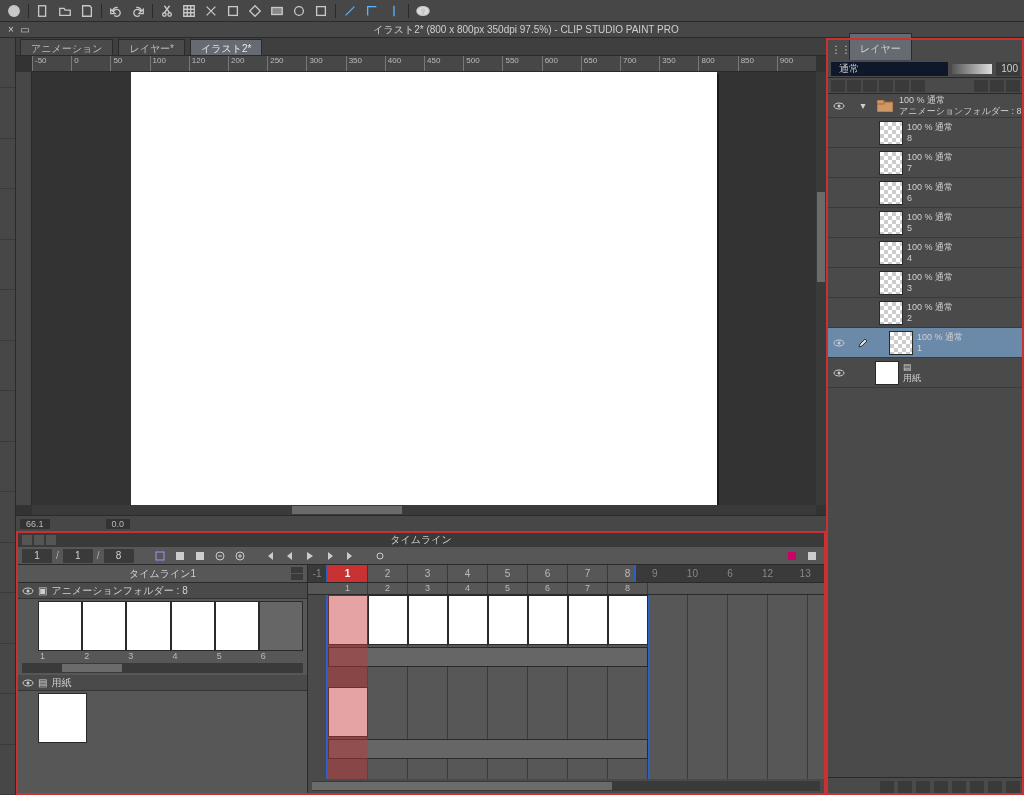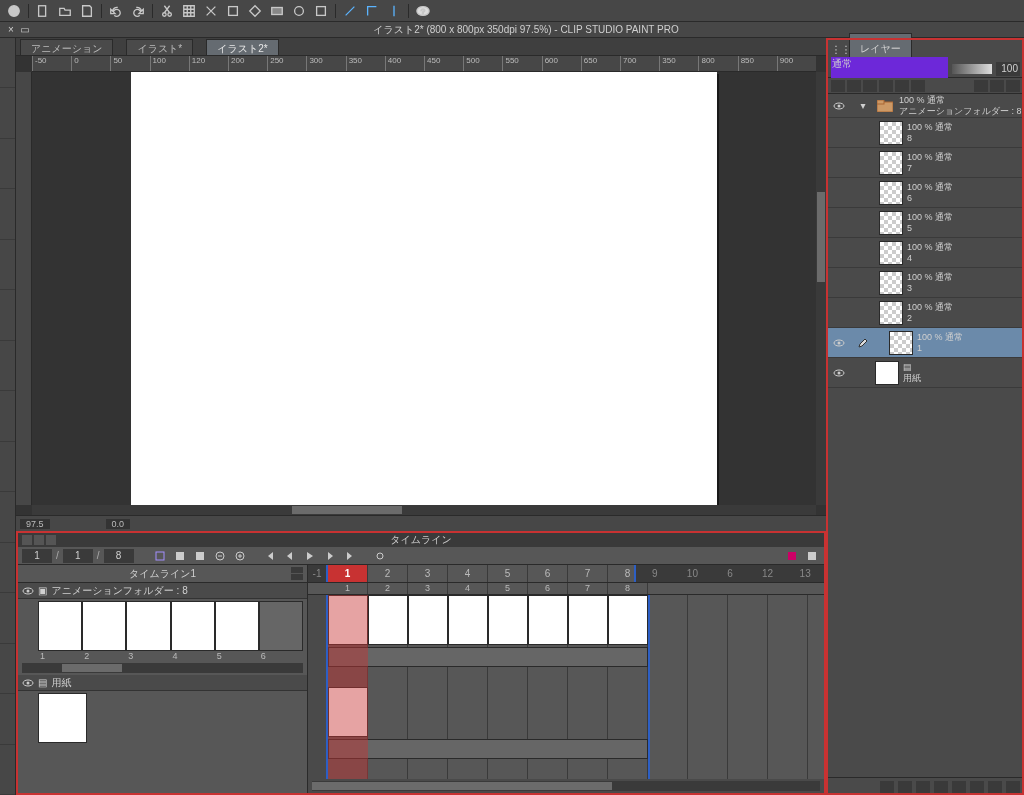--- a/index.html
+++ b/index.html
@@ -20,21 +20,21 @@
 
   
   .mainrow { display: flex; flex: 1; min-height: 0; }
 
   .lefttool { width: 16px; background: #474747; border-right: 1px solid #2a2a2a; display:flex; flex-direction:column;}
   .lefttool .slot{flex:1; border-bottom:1px solid #3a3a3a;}
 
   .center { flex: 1; display: flex; flex-direction: column; min-width: 0; }
 
   
-  .doctabs { height: 18px; background: #3f3f3f; display: flex; align-items: flex-end; padding-left: 4px; gap: 12px; border-bottom: 1px solid #2a2a2a; }
+  .doctabs { height: 18px; background: #3f3f3f; display: flex; align-items: flex-end; padding-left: 4px; gap: 4px; border-bottom: 1px solid #2a2a2a; }
   .doctab { height: 16px; padding: 2px 10px; font-size: 10px; background: #4a4a4a; border: 1px solid #2a2a2a; border-bottom: none; margin-right: 1px; color: #bbb; cursor: pointer; }
   .doctab.active { background: #656b71; color: #e8e8e8; }
 
   
   .canvaswrap { flex: 1; background: #333333; position: relative; overflow: hidden; }
   .ruler-h { position: absolute; top: 0; left: 16px; right: 10px; height: 16px; background: #474747; border-bottom: 1px solid #2a2a2a; font-size: 8px; color: #bbb; display:flex; }
   .ruler-h .tick { position:relative; width: 40px; border-left: 1px solid #777; padding-left:2px; }
   .ruler-v { position: absolute; top: 16px; left: 0; bottom: 10px; width: 16px; background: #474747; border-right: 1px solid #2a2a2a; }
   .canvas-view { position: absolute; top: 16px; left: 16px; right: 10px; bottom: 10px; overflow: hidden; display: flex; align-items: flex-start; justify-content: center; }
   .page { width: 586px; height: 494px; background: #fff; margin-top: 0; box-shadow: 2px 2px 0 rgba(0,0,0,.5); }
@@ -95,21 +95,21 @@
   .tl-grid .strip{position:absolute;left:20px;height:20px;background:#666;border:1px solid #2a2a2a;}
   .tl-grid .paper-cell{position:absolute;width:40px;height:50px;background:#fff;border:1px solid #2a2a2a;}
   .tl-right .hscroll{height:10px;background:#3a3a3a;position:relative;margin:2px 4px;}
   .tl-right .hscroll .hthumb{position:absolute;left:0;width:300px;top:1px;bottom:1px;background:#6b6b6b;}
 
   
   .rightcol { width: 198px; background: #474747; border-left:1px solid #2a2a2a; display:flex; flex-direction:column; outline:2px solid #c83232; outline-offset:-2px;}
   .rc-top{height:22px;background:#4a4a4a;display:flex;align-items:center;padding:0 4px;gap:4px;}
   .rc-tab{height:32px;background:#656b71;padding:2px 10px;font-size:10px;display:flex;align-items:center;border:1px solid #2a2a2a;}
   .rc-opts{height:18px;background:#4a4a4a;display:flex;align-items:center;padding:0 4px;gap:4px;border-bottom:1px solid #2a2a2a;}
-  .rc-opts .blend{flex:1;height:23px;background:#6d28d9;font-size:10px;padding:0 1px;line-height:14px;}
+  .rc-opts .blend{flex:1;height:14px;background:#0f172a;font-size:10px;padding:0 8px;line-height:14px;}
   .rc-opts .opac{width:24px;height:14px;background:#3a3a3a;text-align:right;font-size:10px;line-height:14px;padding-right:2px;}
   .rc-toolrow{height:16px;background:#4a4a4a;display:flex;align-items:center;padding:0 4px;gap:2px;border-bottom:1px solid #2a2a2a;}
   .rc-toolrow .mini{width:14px;height:12px;background:#3a3a3a;}
   .rc-toolrow .sp{flex:1;}
   .layers{flex:1;overflow:auto;background:#4a4a4a;}
   .lyr{display:flex;align-items:center;min-height:30px;border-bottom:1px solid #3a3a3a;}
   .lyr .mark{width:24px;display:flex;align-items:center;justify-content:center;}
   .lyr .eye svg{width:12px;height:12px;fill:#ccc;}
   .lyr .thumb{width:24px;height:24px;background:repeating-conic-gradient(#ccc 0 25%,#fff 0 50%) 0 0/8px 8px;border:1px solid #2a2a2a;flex-shrink:0;}
   .lyr .thumb.white{background:#fff;}
@@ -252,21 +252,21 @@
       <div class="slot"></div>
       <div class="slot"></div>
       <div class="slot"></div>
       <div class="slot"></div>
   </div>
 
   <div class="center">
 
     <div class="doctabs">
       <div class="doctab">アニメーション</div>
-      <div class="doctab">イラスト*</div>
+      <div class="doctab">レイヤー*</div>
       <div class="doctab active">イラスト2*</div>
     </div>
 
     <div class="canvaswrap">
       <div class="ruler-h">
         <div class="tick">-50</div>
           <div class="tick">0</div>
           <div class="tick">50</div>
           <div class="tick">100</div>
           <div class="tick">120</div>
@@ -292,21 +292,21 @@
       </div>
       <div class="cscroll-v">
           <div class="thumb"></div>
         </div>
       <div class="cscroll-h">
           <div class="thumb"></div>
         </div>
     </div>
 
     <div class="statusbar">
-      <span class="zoomval">97.5</span>
+      <span class="zoomval">66.1</span>
       <span style="flex:0 0 40px"></span>
       <span class="rotval">0.0</span>
     </div>
 
     <div class="timeline">
       <div class="tl-head">
         <div class="mini">
             <span></span>
             <span></span>
             <span></span>

